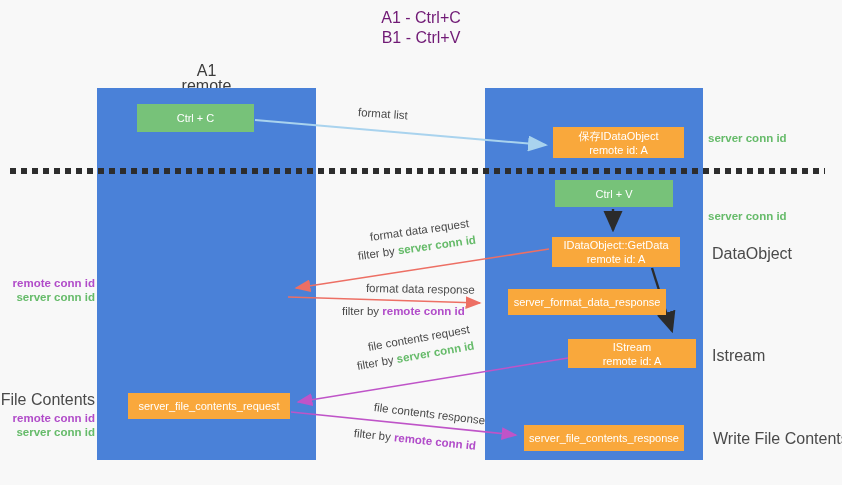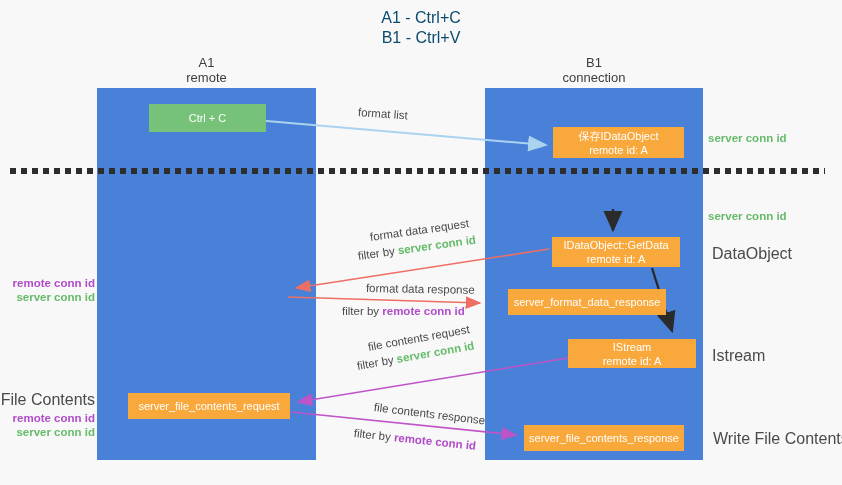--- a/index.html
+++ b/index.html
@@ -2,29 +2,29 @@
 <html><head>
 <meta charset="utf-8">
 <style>
   html,body{margin:0;padding:0;background:#f8f8f8;font-family:"Liberation Sans",sans-serif;}
   #canvas{position:relative;width:842px;height:485px;background:#f8f8f8;overflow:hidden;}
 
   .lane{position:absolute;top:88px;height:372px;background:#4a81d8;}
   #lane-left{left:97px;width:219px;}
   #lane-right{left:485px;width:218px;}
 
-  .lane-header{position:absolute;top:55px;text-align:center;font-size:13px;line-height:15px;color:#3c3c3c;}
+  .lane-header{position:absolute;top:63px;text-align:center;font-size:16px;line-height:15px;color:#3c3c3c;}
   #lane-header-left{left:97px;width:219px;}
   #lane-header-right{left:485px;width:218px;}
 
-  #title{position:absolute;left:0;top:8px;width:842px;text-align:center;font-size:16px;line-height:20px;color:#0c4a6e;}
+  #title{position:absolute;left:0;top:8px;width:842px;text-align:center;font-size:16px;line-height:20px;color:#701a75;}
 
   .node{position:absolute;display:flex;flex-direction:column;align-items:center;justify-content:center;
         color:#fff;font-size:11px;line-height:14px;text-align:center;z-index:3;}
-  .green-box{background:#77c279;margin-left:12px;}
+  .green-box{background:#77c279;}
   .orange-box{background:#f9a83c;}
 
   #node-ctrl-c{left:137px;top:104px;width:117px;height:28px;}
   #node-save-obj{left:553px;top:127px;width:131px;height:31px;}
   #node-ctrl-v{left:555px;top:180px;width:118px;height:27px;}
   #node-getdata{left:552px;top:237px;width:128px;height:30px;}
   #node-format-request{left:130px;top:277px;width:157px;height:27px;}
   #node-format-response{left:508px;top:289px;width:158px;height:26px;}
   #node-istream{left:568px;top:339px;width:128px;height:29px;}
   #node-file-request{left:128px;top:393px;width:162px;height:26px;}
@@ -73,24 +73,20 @@
 
   <div id="title">
     <div>A1 - Ctrl+C</div>
     <div>B1 - Ctrl+V</div>
   </div>
 
   <div id="lane-header-left" class="lane-header">
     <div>A1</div>
     <div>remote</div>
   </div>
-  <div id="lane-header-right" class="lane-header">
-    <div>B1</div>
-    <div>connection</div>
-  </div>
 
   <div id="lane-left" class="lane"></div>
   <div id="lane-right" class="lane"></div>
 
   <svg id="arrow-layer" width="842" height="485">
     <defs>
       <marker id="ah-blue" markerWidth="10" markerHeight="8" refX="9" refY="4" orient="auto">
         <path d="M0,0 L10,4 L0,8 z" fill="#a9d3ee"></path>
       </marker>
       <marker id="ah-red" markerWidth="10" markerHeight="8" refX="9" refY="4" orient="auto">
@@ -116,20 +112,23 @@
 
   <div id="node-ctrl-c" class="node green-box">
     <span>Ctrl + C</span>
   </div>
 
   <div id="node-save-obj" class="node orange-box">
     <span>保存IDataObject</span>
     <span>remote id: A</span>
   </div>
 
+  <div id="node-ctrl-v" class="node green-box">
+    <span>Ctrl + V</span>
+  </div>
 
   <div id="node-getdata" class="node orange-box">
     <span>IDataObject::GetData</span>
     <span>remote id: A</span>
   </div>
 
 
   <div id="node-format-response" class="node orange-box">
     <span>server_format_data_response</span>
   </div>

